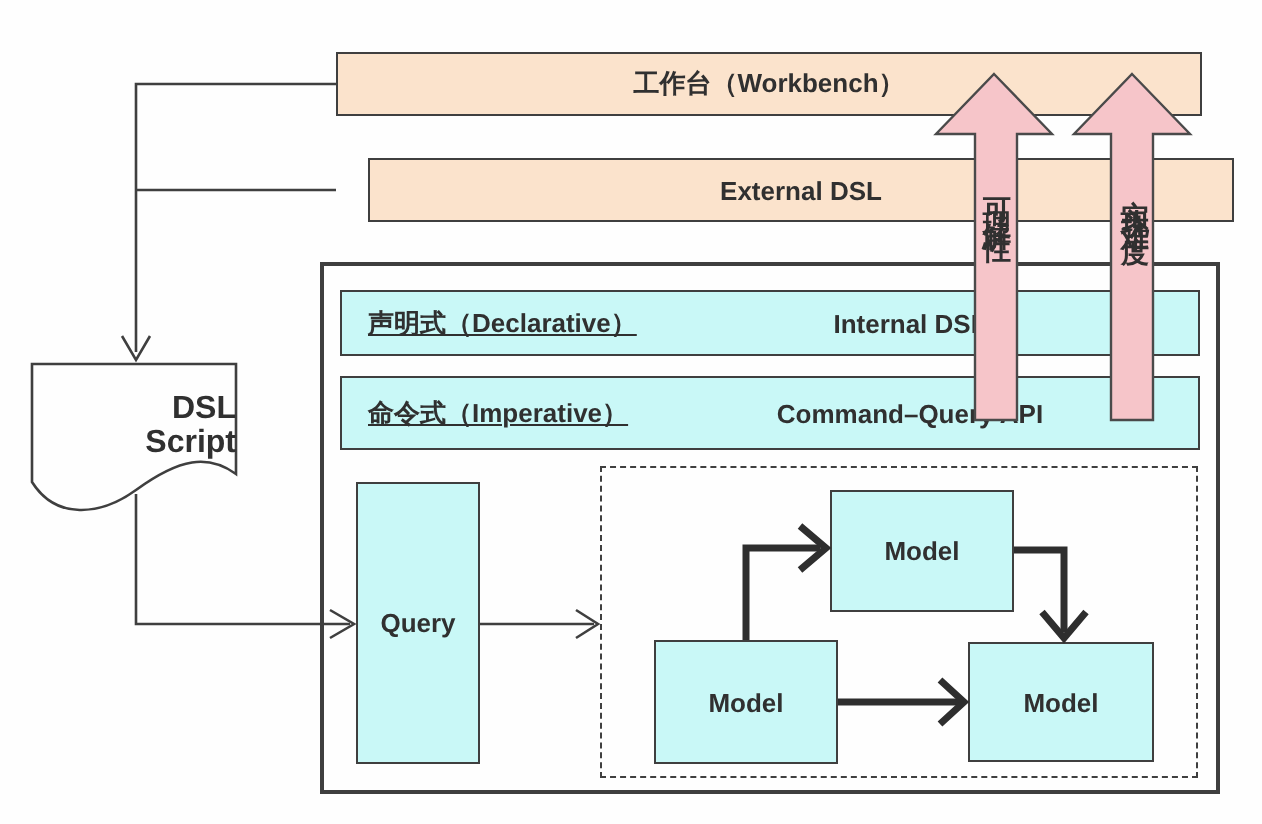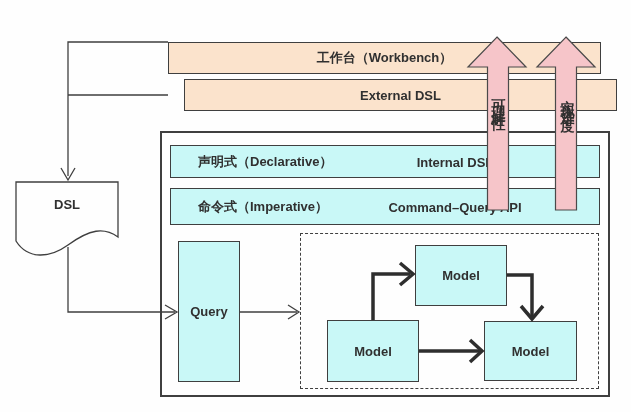--- a/index.html
+++ b/index.html
@@ -17,47 +17,47 @@
   .peach{background:var(--peach,#fbe3cc);}
   .cyan{background:var(--cyan,#c9f8f7);}
   .container-box{
     border:2px solid var(--line,#3f3f3f);background:#fefefe;z-index:1;
   }
   .dashed-box{
     border:1px dashed var(--line,#3f3f3f);background:transparent;z-index:1;
   }
   .row{z-index:2;}
   .row .cn{
-    position:absolute;left:27px;top:50%;transform:translateY(-50%);
-    font-size:13px;font-weight:700;white-space:nowrap;
+    position:absolute;left:13px;top:50%;transform:translateY(-50%);
+    font-size:13px;font-weight:700;white-space:nowrap;text-decoration:underline;
   }
   .row .en{
     position:absolute;left:140px;right:0;top:50%;transform:translateY(-50%);
     text-align:center;font-size:13px;font-weight:600;white-space:nowrap;
   }
   .doc-text{
-    text-align:center;font-size:13px;font-weight:600;line-height:17px;z-index:6;
+    text-align:right;font-size:16px;font-weight:600;line-height:17px;z-index:6;
   }
   .v-label{
     writing-mode:vertical-rl;text-orientation:upright;
     font-size:14px;font-weight:700;letter-spacing:6px;
     z-index:6;color:#303030;white-space:nowrap;
   }
   svg.overlay{position:absolute;left:0;top:0;z-index:5;pointer-events:none;}
   .thin-line{fill:none;stroke:var(--line,#3f3f3f);stroke-width:1.3px;}
   .thick-line{fill:none;stroke:#2e2e2e;stroke-width:3.5px;}
   .doc-shape{fill:#fefefe;stroke:var(--line,#3f3f3f);stroke-width:1.3px;}
   .pink-arrow{fill:var(--pink,#f6c5c9);stroke:#4a4a4a;stroke-width:1.2px;}
 </style>
 </head>
 <body>
 
 <div id="canvas">
 
-  <div class="abs box peach" style="left:168px;top:26px;width:433px;height:32px;margin-top:16px;">
+  <div class="abs box peach" style="left:168px;top:26px;width:433px;height:32px;">
     <span>工作台（Workbench）</span>
   </div>
   <div class="abs box peach" style="left:168px;top:79px;width:433px;height:32px;margin-left:16px;">
     <span>External DSL</span>
   </div>
 
   <div class="abs container-box" style="left:160px;top:131px;width:450px;height:266px;"></div>
 
   <div class="abs box cyan row" style="left:170px;top:145px;width:430px;height:33px;">
     <span class="cn">声明式（Declarative）</span>
@@ -105,18 +105,19 @@
 
     <path class="thick-line" d="M419,351 H480"></path>
     <polyline class="thick-line" points="470,340 482,351 470,362"></polyline>
 
     <polygon class="pink-arrow" points="497,37 526,67 508.5,67 508.5,210 487.5,210 487.5,67 468,67"></polygon>
     <polygon class="pink-arrow" points="566,37 595,67 576.5,67 576.5,210 555.5,210 555.5,67 537,67"></polygon>
   </svg>
 
   <div class="abs doc-text" style="left:16px;top:196px;width:102px;">
     <div>DSL</div>
+    <div>Script</div>
   </div>
 
   <div class="abs v-label" style="left:490px;top:88px;">可理解性</div>
   <div class="abs v-label" style="left:559px;top:88px;">实现难度</div>
 
 </div>
 
 </body></html>

